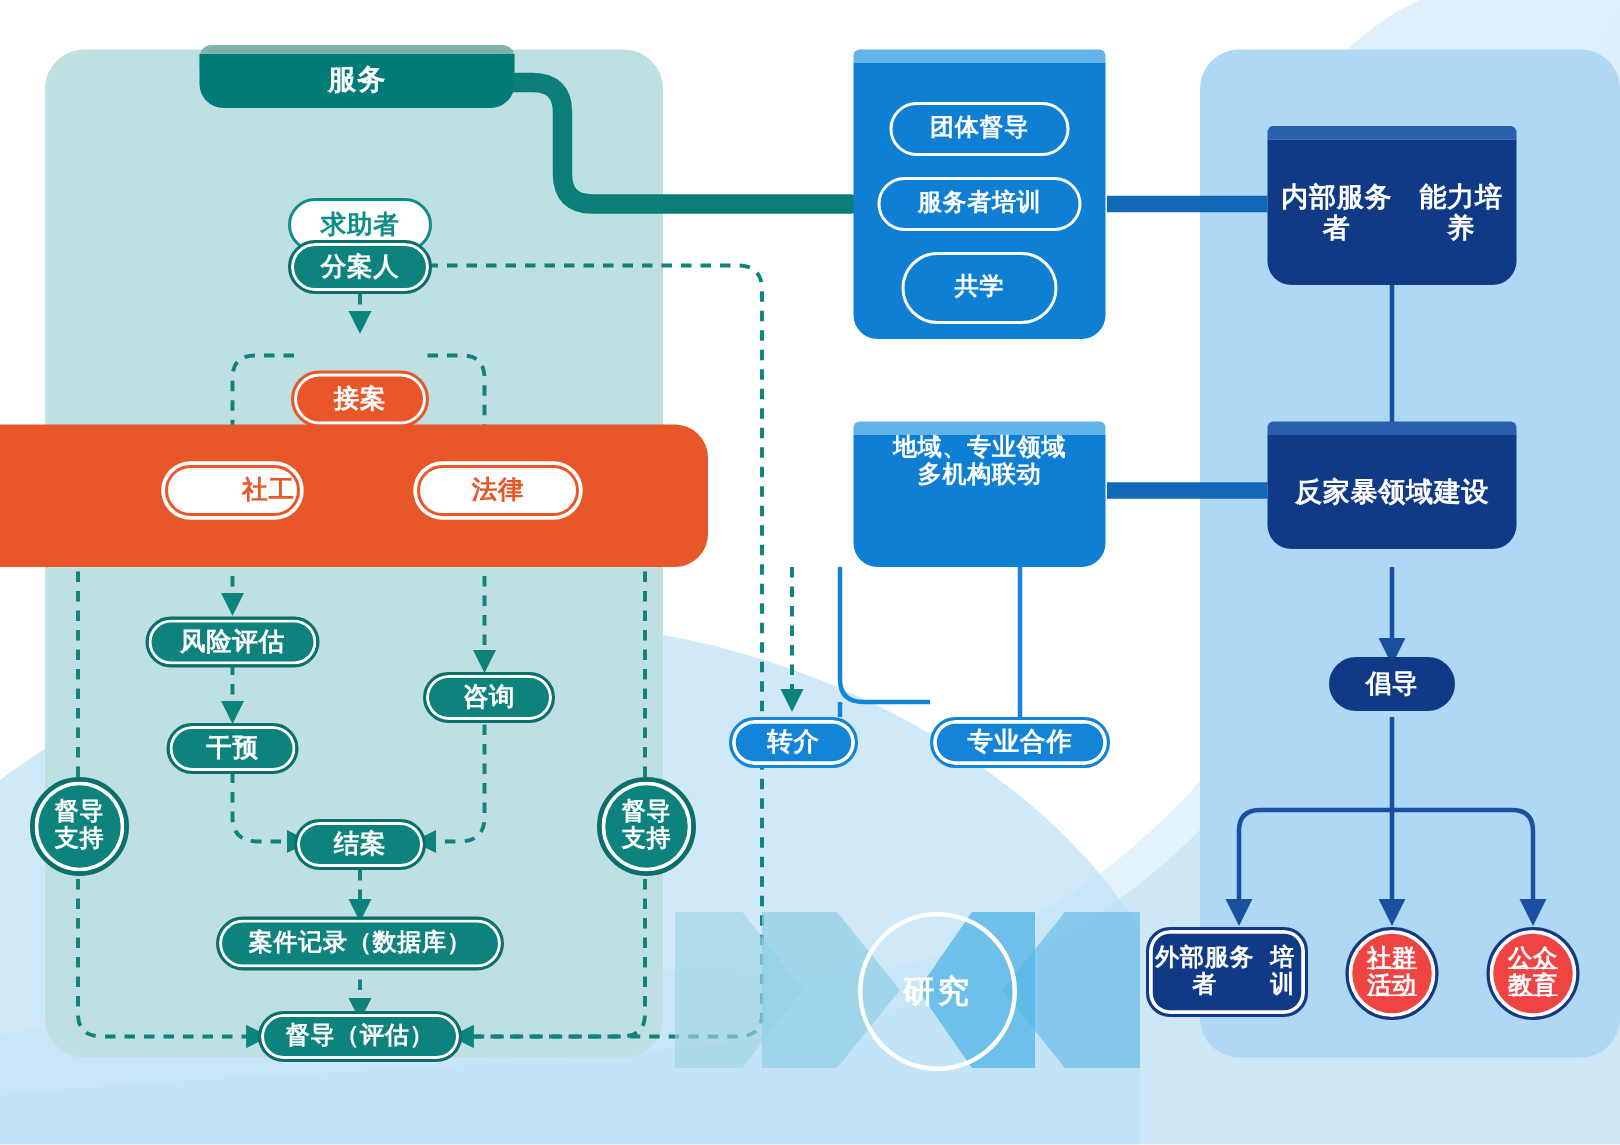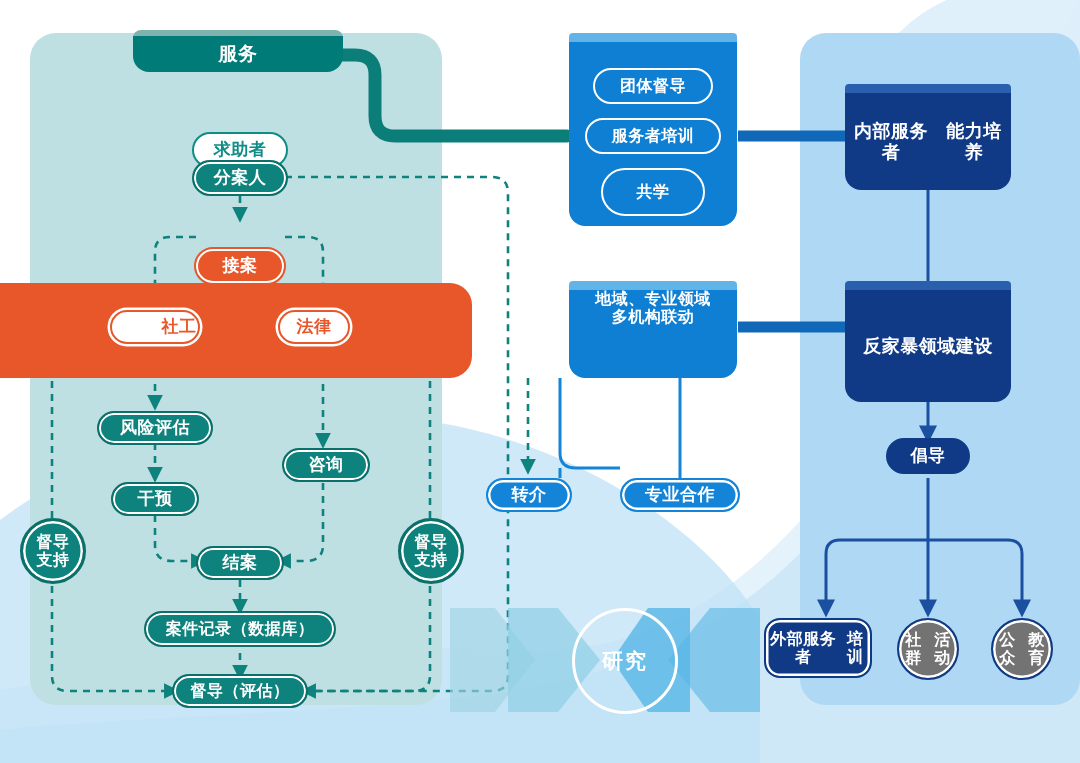--- a/index.html
+++ b/index.html
@@ -45,22 +45,22 @@
   .blue-panel-top{position:absolute;background:#62b3e8;border-radius:4px 4px 0 0;}
   .pill-blueout{background:#0f7fd4;border:2.5px solid #ffffff;color:#ffffff;border-radius:999px;font-size:16px;
         box-shadow:0 0 0 2px #0f7fd4;}
   .navy-box{background:#103a86;color:#ffffff;border-radius:0 0 16px 16px;font-size:18px;flex-direction:row;}
   .navy-box-top{position:absolute;background:#2a5fae;border-radius:4px 4px 0 0;}
   .pill-blue{background:#1484d8;border:2.5px solid #1484d8;color:#ffffff;border-radius:999px;font-size:17px;
         box-shadow:inset 0 0 0 2.5px #ffffff;}
   .pill-navy{background:#103a86;border:2.5px solid #103a86;color:#ffffff;border-radius:999px;font-size:17px;}
   .box-navy-rr{background:#103a86;border:2.5px solid #103a86;color:#ffffff;border-radius:16px;font-size:16px;
         box-shadow:inset 0 0 0 2.5px #ffffff;flex-direction:row;}
-  .circ-navy{background:#737373;border:2.5px solid #103a86;color:#ffffff;border-radius:50%;font-size:16px;
-        box-shadow:inset 0 0 0 2.5px #ffffff;flex-direction:row;}
+  .circ-navy{background:#ef4444;border:2.5px solid #103a86;color:#ffffff;border-radius:50%;font-size:16px;
+        box-shadow:inset 0 0 0 2.5px #ffffff;flex-direction:column;text-decoration:underline;}
 
   
   .orange-band{position:absolute;left:0px;top:283px;width:472px;height:95px;background:#e8572a;
         border-radius:0 22px 22px 0;}
 
   
   .research-circle{position:absolute;left:572px;top:608px;width:100px;height:100px;border-radius:50%;
         border:3px solid #ffffff;display:flex;align-items:center;justify-content:center;
         color:#ffffff;font-size:21px;font-weight:bold;letter-spacing:2px;}
   .lbl2{display:block;}
@@ -184,21 +184,21 @@
   </div>
 
   <div class="node pill-orange" style="left:196px;top:220px;width:88px;height:34px;margin-top:29px;">
     <span>接案</span>
   </div>
 
   <div class="node pill-onorange" style="left:110px;top:310px;width:90px;height:34px;padding-left:48px;">
     <span>社工</span>
   </div>
 
-  <div class="node pill-onorange" style="left:278px;top:310px;width:72px;height:34px;">
+  <div class="node pill-onorange" style="left:278px;top:310px;width:108px;height:34px;">
     <span>法律</span>
   </div>
 
   <div class="node pill-teal" style="left:97px;top:411px;width:116px;height:34px;">
     <span>风险评估</span>
   </div>
 
   <div class="node pill-teal" style="left:282px;top:448px;width:88px;height:34px;">
     <span>咨询</span>
   </div>
@@ -254,21 +254,21 @@
     <span>专业合作</span>
   </div>
 
   <div class="navy-box-top" style="left:845px;top:84px;width:166px;height:9px;"></div>
   <div class="node navy-box" style="left:845px;top:93px;width:166px;height:97px;">
     <span class="lbl2">内部服务者</span>
     <span class="lbl2">能力培养</span>
   </div>
 
   <div class="navy-box-top" style="left:845px;top:281px;width:166px;height:9px;"></div>
-  <div class="node navy-box" style="left:845px;top:290px;width:166px;height:112px;">
+  <div class="node navy-box" style="left:845px;top:290px;width:166px;height:76px;">
     <span class="lbl2">反家暴领域</span>
     <span class="lbl2">建设</span>
   </div>
 
   <div class="node pill-navy" style="left:886px;top:438px;width:84px;height:36px;">
     <span>倡导</span>
   </div>
 
   <div class="node box-navy-rr" style="left:764px;top:618px;width:108px;height:60px;">
     <span class="lbl2">外部服务者</span>

